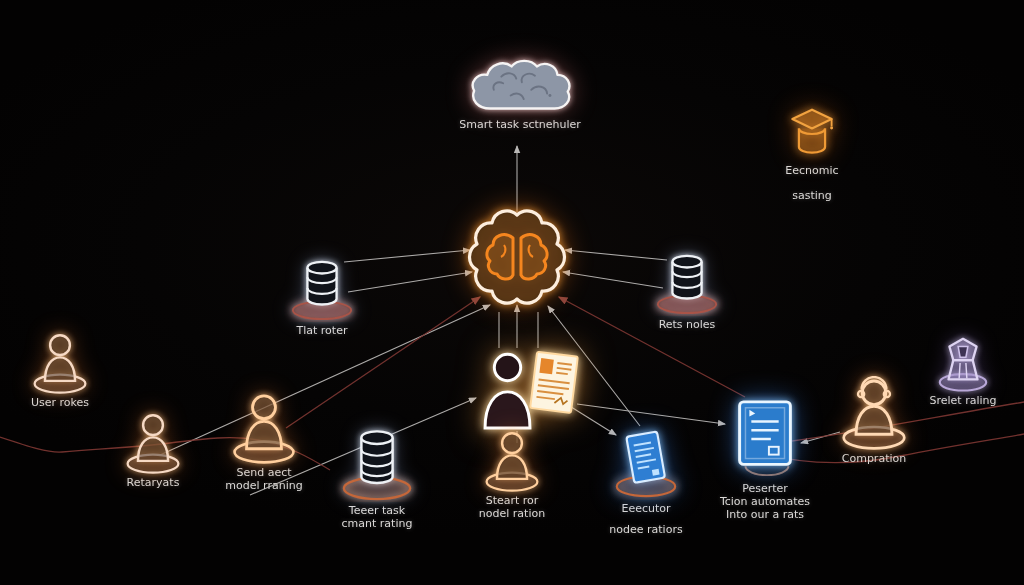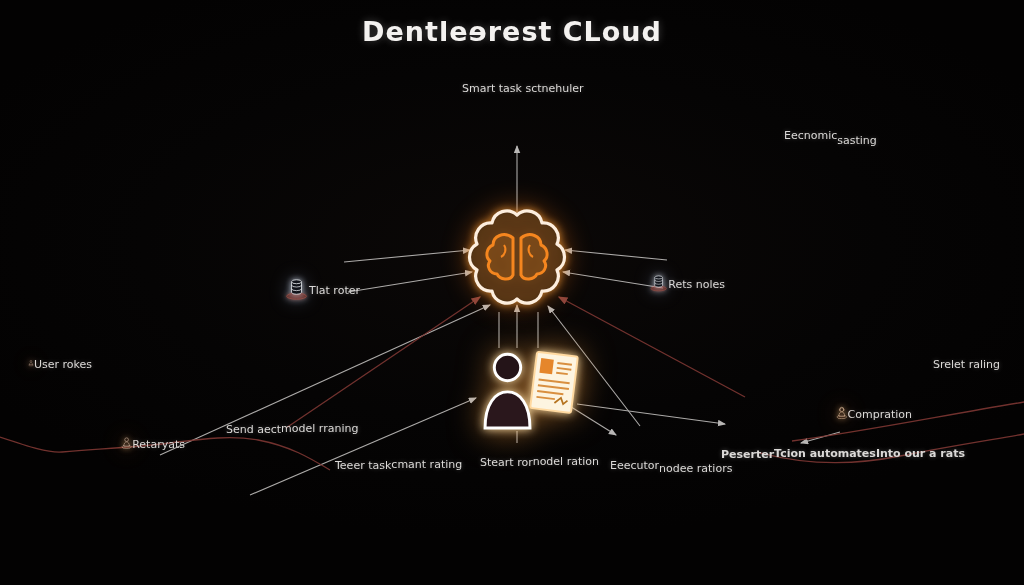--- a/index.html
+++ b/index.html
@@ -6,21 +6,21 @@
   .stage{
     position:relative;width:1024px;height:585px;overflow:hidden;
     background:radial-gradient(ellipse 60% 50% at 50% 42%, #0b0807 0%, #050404 60%, #030202 100%);
     font-family:"DejaVu Sans", sans-serif;
   }
   .title{
     position:absolute;left:0;right:0;top:16px;text-align:center;
     color:#f4f2f0;font-size:27px;font-weight:700;letter-spacing:1px;
     text-shadow:0 0 8px rgba(255,255,255,.25);
   }
-  .node{position:absolute;display:flex;flex-direction:row;align-items:center;}
+  .node{position:absolute;display:flex;flex-direction:column;align-items:center;}
   .lbl{
     color:#dbd9d7;font-size:11px;line-height:13px;text-align:center;white-space:nowrap;
     text-shadow:0 0 5px rgba(255,255,255,.28);margin-top:2px;
   }
   .lines{position:absolute;left:0;top:0;width:1024px;height:585px;}
   .glow-pink  {filter:drop-shadow(0 0 3px rgba(255,215,215,.85)) drop-shadow(0 0 12px rgba(255,140,140,.35));}
   .glow-neon  {filter:drop-shadow(0 0 3px rgba(230,240,255,.8))  drop-shadow(0 0 9px rgba(170,195,255,.3));}
   .glow-warm  {filter:drop-shadow(0 0 3px rgba(255,195,130,.9))  drop-shadow(0 0 11px rgba(255,130,50,.4));}
   .glow-orange{filter:drop-shadow(0 0 4px rgba(255,165,60,.9))   drop-shadow(0 0 13px rgba(255,120,20,.45));}
   .glow-blue  {filter:drop-shadow(0 0 4px rgba(130,195,255,.9))  drop-shadow(0 0 13px rgba(60,140,255,.45));}
@@ -60,21 +60,20 @@
     </g>
     <g stroke="#7e3733" stroke-width="1.3" opacity="0.9" fill="none">
       <line x1="286" y1="428" x2="480" y2="297" marker-end="url(#ar)"></line>
       <line x1="745" y1="397" x2="559" y2="297" marker-end="url(#ar)"></line>
       <path d="M0 437 C30 447 48 453 62 452 C100 449 120 448 152 445 C190 441 225 434 258 440 C290 446 310 458 330 470"></path>
       <path d="M757 452 C800 464 850 466 900 456 C950 446 990 440 1024 434"></path>
       <path d="M792 441 C860 432 940 416 1024 402"></path>
     </g>
   </svg>
 
-  <div class="title">Dentleɘrest CLoud</div>
 
   <div class="node" style="left:462px;top:58px;width:116px;">
     <svg class="glow-pink" width="116" height="58" viewBox="0 0 116 62">
       <path d="M26 54 C13 54 5 45 9 35 C4 26 12 16 23 18 C26 7 40 2 49 9 C55 1 70 1 76 9 C85 3 97 8 98 18 C108 18 114 28 109 36 C114 45 106 54 95 54 Z" fill="#8d96a6" stroke="#f6f4f4" stroke-width="2.5" stroke-linejoin="round"></path>
       <g stroke="#6b7383" stroke-width="2" fill="none" stroke-linecap="round">
         <path d="M38 20 C44 14 52 16 54 22"></path>
         <path d="M60 26 C58 18 68 14 74 19"></path>
         <path d="M70 34 C76 28 86 30 87 38"></path>
         <path d="M30 34 C28 28 34 24 40 27"></path>
         <path d="M48 40 C54 36 60 38 62 44"></path>
@@ -195,21 +194,21 @@
       <g transform="rotate(-10 36 32)">
         <rect x="20" y="6" width="32" height="48" rx="3" fill="#2e7ed2" stroke="#d9ecff" stroke-width="2.2"></rect>
         <path d="M26 16 H44 M26 22 H46 M26 28 H42 M26 34 H46 M26 40 H38" stroke="#bfe2ff" stroke-width="2" fill="none"></path>
         <rect x="40" y="44" width="7" height="6" fill="#bfe2ff"></rect>
       </g>
     </svg>
     <div class="lbl">Eeecutor</div>
     <div class="lbl" style="margin-top:8px;">nodee ratiors</div>
   </div>
 
-  <div class="node" style="left:721px;top:412px;width:88px;font-weight:bold;">
+  <div class="node" style="left:721px;top:398px;width:88px;">
     <svg class="glow-blue" width="72" height="82" viewBox="0 0 72 84">
       <path d="M16 70 A22 9 0 0 0 60 70" stroke="rgba(255,200,180,0.5)" stroke-width="2" fill="none"></path>
       <rect x="10" y="4" width="52" height="64" rx="4" fill="#2b7ccc" stroke="#eaf6ff" stroke-width="3"></rect>
       <rect x="16" y="10" width="40" height="52" fill="none" stroke="rgba(255,255,255,0.35)" stroke-width="1.5"></rect>
       <path d="M20 12 l6 4 l-6 3 Z" fill="#eaf6ff"></path>
       <path d="M22 24 H50 M22 33 H50 M22 42 H42" stroke="#e8f4ff" stroke-width="2.6" fill="none"></path>
       <rect x="40" y="50" width="10" height="8" fill="none" stroke="#e8f4ff" stroke-width="2"></rect>
     </svg>
     <div class="lbl">Peserter</div>
     <div class="lbl" style="margin-top:0;">Tcion automates</div>

